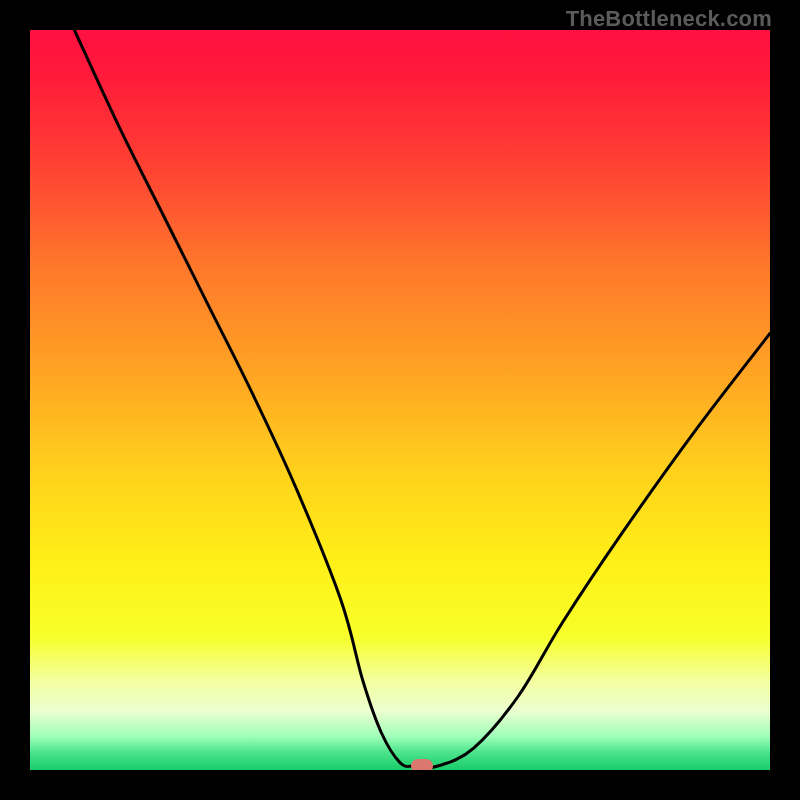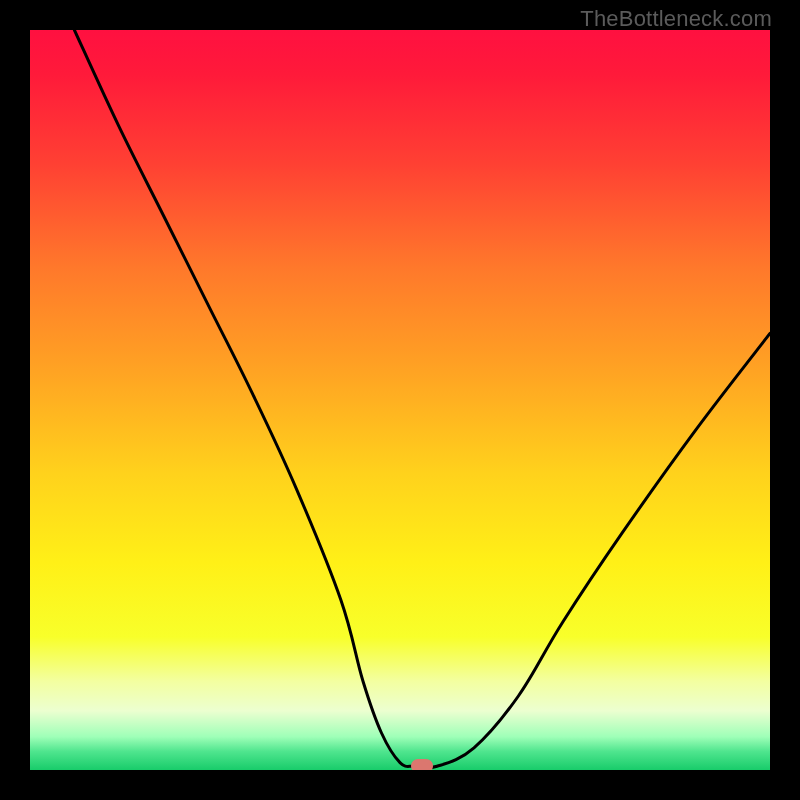--- a/index.html
+++ b/index.html
@@ -28,21 +28,21 @@
   .gradient-inner {
     position: absolute;
     inset: 0;
   }
   .watermark {
     position: absolute;
     top: 6px;
     right: 28px;
     color: #5b5b5b;
     font-size: 22px;
-    font-weight: 400;
+    font-weight: 700;
     letter-spacing: 0.2px;
     white-space: nowrap;
   }
   svg.curve {
     position: absolute;
     inset: 0;
     width: 100%;
     height: 100%;
     overflow: visible;
   }

